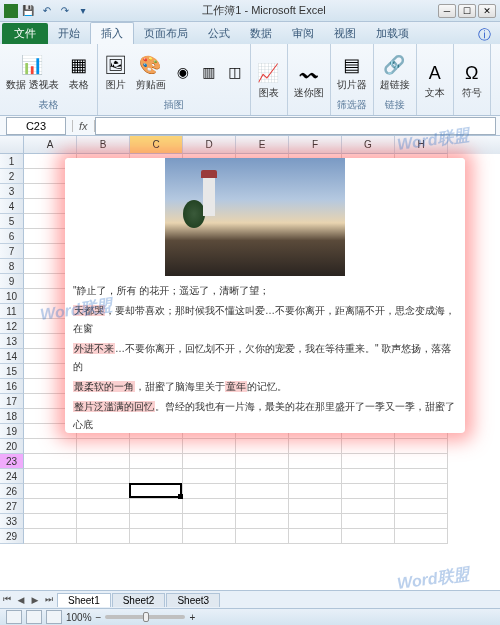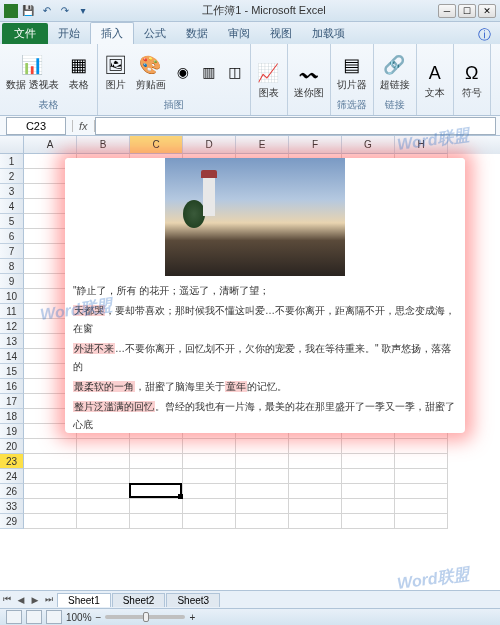--- a/index.html
+++ b/index.html
@@ -33,21 +33,21 @@
 .fx-label { font-style: italic; font-size: 11px; color: #555; padding: 0 6px; border-left: 1px solid #c0c0c0; border-right: 1px solid #c0c0c0; }
 .formula-input { flex: 1; height: 18px; background: #fff; border: 1px solid #a0b0c0; margin-right: 4px; }
 
 .grid-area { position: relative; height: 454px; overflow: hidden; background: #fff; }
 .col-headers { display: flex; height: 18px; background: linear-gradient(#f4f8fc,#e0e8f0); }
 .corner { width: 24px; border-right: 1px solid #b0c4d8; border-bottom: 1px solid #b0c4d8; }
 .col-h { width: 53px; border-right: 1px solid #c0d0e0; border-bottom: 1px solid #b0c4d8; text-align: center; font-size: 10px; color: #333; line-height: 18px; }
 .col-h.sel { background: #fad87a; }
 .row { display: flex; height: 15px; }
 .row-h { width: 24px; background: linear-gradient(90deg,#f4f8fc,#e0e8f0); border-right: 1px solid #b0c4d8; border-bottom: 1px solid #c0d0e0; text-align: center; font-size: 10px; color: #333; line-height: 15px; }
-.row-h.sel { background: #fde047; }
+.row-h.sel { background: #f0abfc; }
 .active-cell { position: absolute; border: 2px solid #000; background: #fff; z-index: 5; }
 .active-cell::after { content: ''; position: absolute; right: -3px; bottom: -3px; width: 5px; height: 5px; background: #000; }
 
 .glow-box { position: absolute; left: 65px; top: 22px; width: 400px; height: 275px; border-radius: 4px; box-shadow: 0 0 18px 8px rgba(255,80,80,0.5); background: #fff; z-index: 3; overflow: hidden; }
 .img-area { height: 118px; display: flex; }
 .img-side { width: 100px; background: #fff; }
 .photo { flex: 1; background: linear-gradient(to bottom, #7a9ac4 0%, #b4c8e0 35%, #e8d4b0 55%, #5a4a3a 70%, #2a2420 100%); position: relative; }
 .lighthouse { position: absolute; left: 38px; top: 18px; width: 12px; height: 40px; background: #e8e8e8; }
 .lighthouse::before { content:''; position:absolute; top:-6px; left:-2px; width:16px; height:8px; background:#9a3a3a; border-radius:2px 2px 0 0; }
 .tree { position: absolute; left: 18px; top: 42px; width: 22px; height: 28px; background: radial-gradient(#3a5a3a,#1a3a1a); border-radius: 50%; }
@@ -88,20 +88,21 @@
     <div class="win-btn">─</div>
     <div class="win-btn">☐</div>
     <div class="win-btn">✕</div>
   </div>
 </div>
 
 <div class="tabs">
   <div class="file-tab">文件</div>
   <div class="tab">开始</div>
   <div class="tab active">插入</div>
+  <div class="tab">页面布局</div>
   <div class="tab">公式</div>
   <div class="tab">数据</div>
   <div class="tab">审阅</div>
   <div class="tab">视图</div>
   <div class="tab">加载项</div>
   <div class="help-icon">ⓘ</div>
 </div>
 
 <div class="ribbon" id="ribbon">
     <div class="ribbon-group">
@@ -504,20 +505,33 @@
           <div style="width: 53px; height: 15px; border-right: 1px solid rgb(212, 212, 212); border-bottom: 1px solid rgb(212, 212, 212);"></div>
           <div style="width: 53px; height: 15px; border-right: 1px solid rgb(212, 212, 212); border-bottom: 1px solid rgb(212, 212, 212);"></div>
           <div style="width: 53px; height: 15px; border-right: 1px solid rgb(212, 212, 212); border-bottom: 1px solid rgb(212, 212, 212);"></div>
           <div style="width: 53px; height: 15px; border-right: 1px solid rgb(212, 212, 212); border-bottom: 1px solid rgb(212, 212, 212);"></div>
           <div style="width: 53px; height: 15px; border-right: 1px solid rgb(212, 212, 212); border-bottom: 1px solid rgb(212, 212, 212);"></div>
           <div style="width: 53px; height: 15px; border-right: 1px solid rgb(212, 212, 212); border-bottom: 1px solid rgb(212, 212, 212);"></div>
           <div style="width: 53px; height: 15px; border-right: 1px solid rgb(212, 212, 212); border-bottom: 1px solid rgb(212, 212, 212);"></div>
         </div>
       </div>
       <div class="row">
+        <div class="row-h">27</div>
+        <div style="display: flex; flex: 1 1 0%;">
+          <div style="width: 53px; height: 15px; border-right: 1px solid rgb(212, 212, 212); border-bottom: 1px solid rgb(212, 212, 212);"></div>
+          <div style="width: 53px; height: 15px; border-right: 1px solid rgb(212, 212, 212); border-bottom: 1px solid rgb(212, 212, 212);"></div>
+          <div style="width: 53px; height: 15px; border-right: 1px solid rgb(212, 212, 212); border-bottom: 1px solid rgb(212, 212, 212);"></div>
+          <div style="width: 53px; height: 15px; border-right: 1px solid rgb(212, 212, 212); border-bottom: 1px solid rgb(212, 212, 212);"></div>
+          <div style="width: 53px; height: 15px; border-right: 1px solid rgb(212, 212, 212); border-bottom: 1px solid rgb(212, 212, 212);"></div>
+          <div style="width: 53px; height: 15px; border-right: 1px solid rgb(212, 212, 212); border-bottom: 1px solid rgb(212, 212, 212);"></div>
+          <div style="width: 53px; height: 15px; border-right: 1px solid rgb(212, 212, 212); border-bottom: 1px solid rgb(212, 212, 212);"></div>
+          <div style="width: 53px; height: 15px; border-right: 1px solid rgb(212, 212, 212); border-bottom: 1px solid rgb(212, 212, 212);"></div>
+        </div>
+      </div>
+      <div class="row">
         <div class="row-h">33</div>
         <div style="display: flex; flex: 1 1 0%;">
           <div style="width: 53px; height: 15px; border-right: 1px solid rgb(212, 212, 212); border-bottom: 1px solid rgb(212, 212, 212);"></div>
           <div style="width: 53px; height: 15px; border-right: 1px solid rgb(212, 212, 212); border-bottom: 1px solid rgb(212, 212, 212);"></div>
           <div style="width: 53px; height: 15px; border-right: 1px solid rgb(212, 212, 212); border-bottom: 1px solid rgb(212, 212, 212);"></div>
           <div style="width: 53px; height: 15px; border-right: 1px solid rgb(212, 212, 212); border-bottom: 1px solid rgb(212, 212, 212);"></div>
           <div style="width: 53px; height: 15px; border-right: 1px solid rgb(212, 212, 212); border-bottom: 1px solid rgb(212, 212, 212);"></div>
           <div style="width: 53px; height: 15px; border-right: 1px solid rgb(212, 212, 212); border-bottom: 1px solid rgb(212, 212, 212);"></div>
           <div style="width: 53px; height: 15px; border-right: 1px solid rgb(212, 212, 212); border-bottom: 1px solid rgb(212, 212, 212);"></div>
           <div style="width: 53px; height: 15px; border-right: 1px solid rgb(212, 212, 212); border-bottom: 1px solid rgb(212, 212, 212);"></div>

